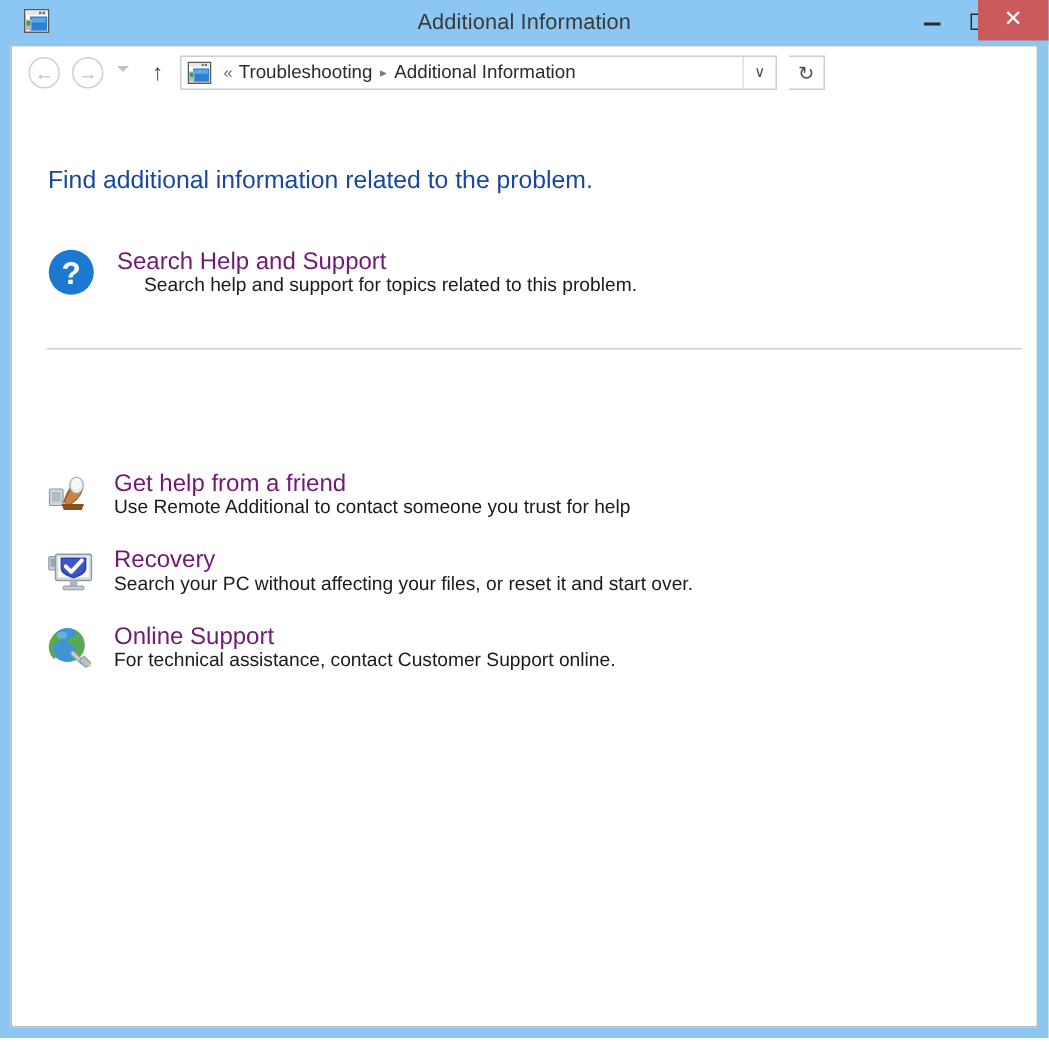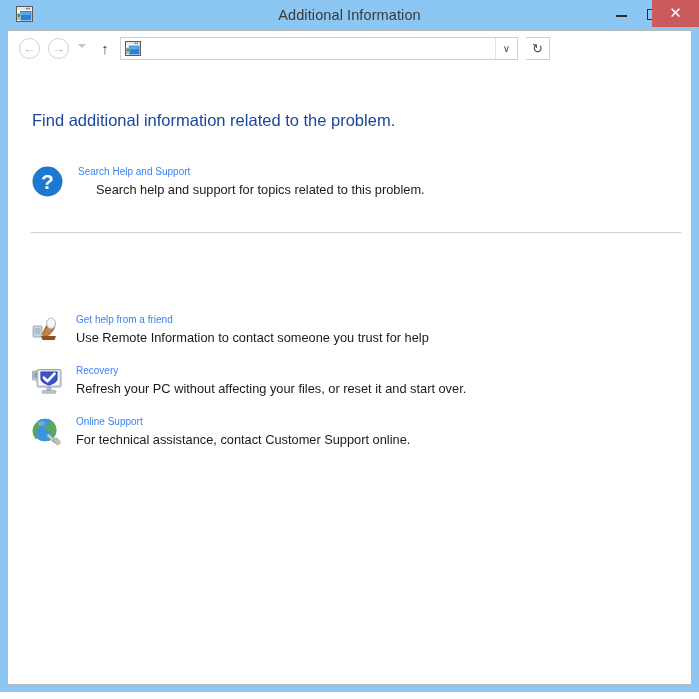--- a/index.html
+++ b/index.html
@@ -261,22 +261,22 @@
   }
   .task-icon {
     position: absolute;
     left: 0;
     top: 0;
   }
   .task-link {
     position: absolute;
     left: 44px;
     top: -2px;
-    font-size: 10px;
-    color: #3b82f6;
+    font-size: 16px;
+    color: #701a75;
     white-space: nowrap;
   }
   .task-desc {
     position: absolute;
     left: 44px;
     top: 14px;
     font-size: 12.8px;
     color: #1a1a1a;
     white-space: nowrap;
   }
@@ -340,20 +340,23 @@
           <rect x="0.5" y="0.5" width="15" height="14" fill="#ffffff" stroke="#5a5a5a"></rect>
           <rect x="1" y="1" width="14" height="2.6" fill="#e8e8e8"></rect>
           <rect x="9.5" y="1.6" width="1.4" height="1.4" fill="#6b6b6b"></rect>
           <rect x="11.6" y="1.6" width="1.4" height="1.4" fill="#6b6b6b"></rect>
           <rect x="3.8" y="4.6" width="10.7" height="8.9" fill="#2f7fd4"></rect>
           <rect x="4.6" y="5.4" width="9" height="2.8" fill="#5aa8e8"></rect>
           <rect x="1" y="6.6" width="3.6" height="6.6" fill="#b9b9b9"></rect>
           <rect x="1.7" y="7.5" width="2.2" height="2.8" fill="#35a04a"></rect>
         </svg>
 
+        <div class="crumbs">
+          <span class="crumb-chev">«</span><span>Troubleshooting</span><span class="crumb-sep">▸</span><span>Additional Information</span>
+        </div>
 
         <div class="addr-drop">
           <span>∨</span>
         </div>
       </div>
 
       <div class="refresh-btn">
         <span>↻</span>
       </div>
 
@@ -379,37 +382,37 @@
         <svg class="task-icon" width="32" height="30" viewBox="0 0 32 30">
           <rect x="1" y="10" width="9" height="11" rx="1" fill="#cfd8de" stroke="#8a9aa6" stroke-width="0.8"></rect>
           <rect x="2.6" y="12" width="5.8" height="6.5" fill="#aebfcb"></rect>
           <path d="M10 19 C12 12 16 6 19 5 C22 4 24 7 23 11 C22 15 18 19 14 21 Z" fill="#9b5e2a"></path>
           <path d="M11 19.5 C13 13.5 16.5 8 19.2 7 C21.5 6.2 22.8 8.4 22.1 11.2 C21.3 14.4 18 18 14.5 20 Z" fill="#c98442"></path>
           <ellipse cx="19" cy="7.5" rx="4.6" ry="5.4" fill="#e8eaec" stroke="#9aa3ab" stroke-width="0.7"></ellipse>
           <ellipse cx="19" cy="6.6" rx="3.2" ry="3.9" fill="#f7f8f9"></ellipse>
           <path d="M9 20 L24 20 L22.5 24 L10.5 24 Z" fill="#8a5023"></path>
         </svg>
         <div class="task-link">Get help from a friend</div>
-        <div class="task-desc">Use Remote Information to contact someone you trust for help</div>
+        <div class="task-desc">Use Remote Additional to contact someone you trust for help</div>
       </div>
 
       <div class="task task-recovery">
         <svg class="task-icon" width="32" height="30" viewBox="0 0 32 30">
           <rect x="0.5" y="4" width="8" height="9" rx="0.8" fill="#c3ccd3" stroke="#8a9aa6" stroke-width="0.7"></rect>
           <rect x="1.8" y="5.4" width="5.4" height="5.4" fill="#93a7b5"></rect>
           <rect x="5" y="2.5" width="24" height="17.5" rx="1.4" fill="#d7dce0" stroke="#8e9aa3" stroke-width="0.9"></rect>
           <rect x="6.8" y="4.2" width="20.4" height="13.6" fill="#ffffff"></rect>
           <path d="M17 4.6 L25.6 4.6 L25.6 11.6 C25.6 15 21.8 17 17 18.6 C12.2 17 8.4 15 8.4 11.6 L8.4 4.6 Z" fill="#2a3fa8"></path>
           <path d="M17 5.6 L24.6 5.6 L24.6 11.4 C24.6 14.3 21.3 16.2 17 17.6 C12.7 16.2 9.4 14.3 9.4 11.4 L9.4 5.6 Z" fill="#3c56c9"></path>
           <path d="M11.8 10.6 L15.5 14.2 L22.6 6.6" fill="none" stroke="#ffffff" stroke-width="2.6" stroke-linecap="round" stroke-linejoin="round"></path>
           <rect x="14.5" y="20" width="5" height="4" fill="#aeb7bf"></rect>
           <rect x="10" y="23.6" width="14" height="2.6" rx="1.2" fill="#c3ccd3" stroke="#8e9aa3" stroke-width="0.7"></rect>
         </svg>
         <div class="task-link">Recovery</div>
-        <div class="task-desc">Refresh your PC without affecting your files, or reset it and start over.</div>
+        <div class="task-desc">Search your PC without affecting your files, or reset it and start over.</div>
       </div>
 
       <div class="task task-online">
         <svg class="task-icon" width="32" height="30" viewBox="0 0 32 30">
           <circle cx="13" cy="12" r="11.2" fill="#2e7ec4"></circle>
           <path d="M13 0.8 A11.2 11.2 0 0 1 13 23.2 A11.2 11.2 0 0 1 13 0.8 Z" fill="#3f93d8"></path>
           <path d="M4.6 4.6 C7 3.2 9 6 8.4 8.6 C7.8 11 4 10.6 3 13 C2.4 14.6 4 16 5 18 C6 20 4.6 21.6 3.6 21
                    A11.2 11.2 0 0 1 4.6 4.6 Z" fill="#5aaa52"></path>
           <path d="M15 1.2 C18 2 19.4 4.6 17.8 6 C16.2 7.4 13 7 12.6 9 C12.2 11 15.6 11.6 17.6 13
                    C19.6 14.4 19 17.6 17 19.4 C15.4 20.8 16.4 22.4 17.6 22.6

